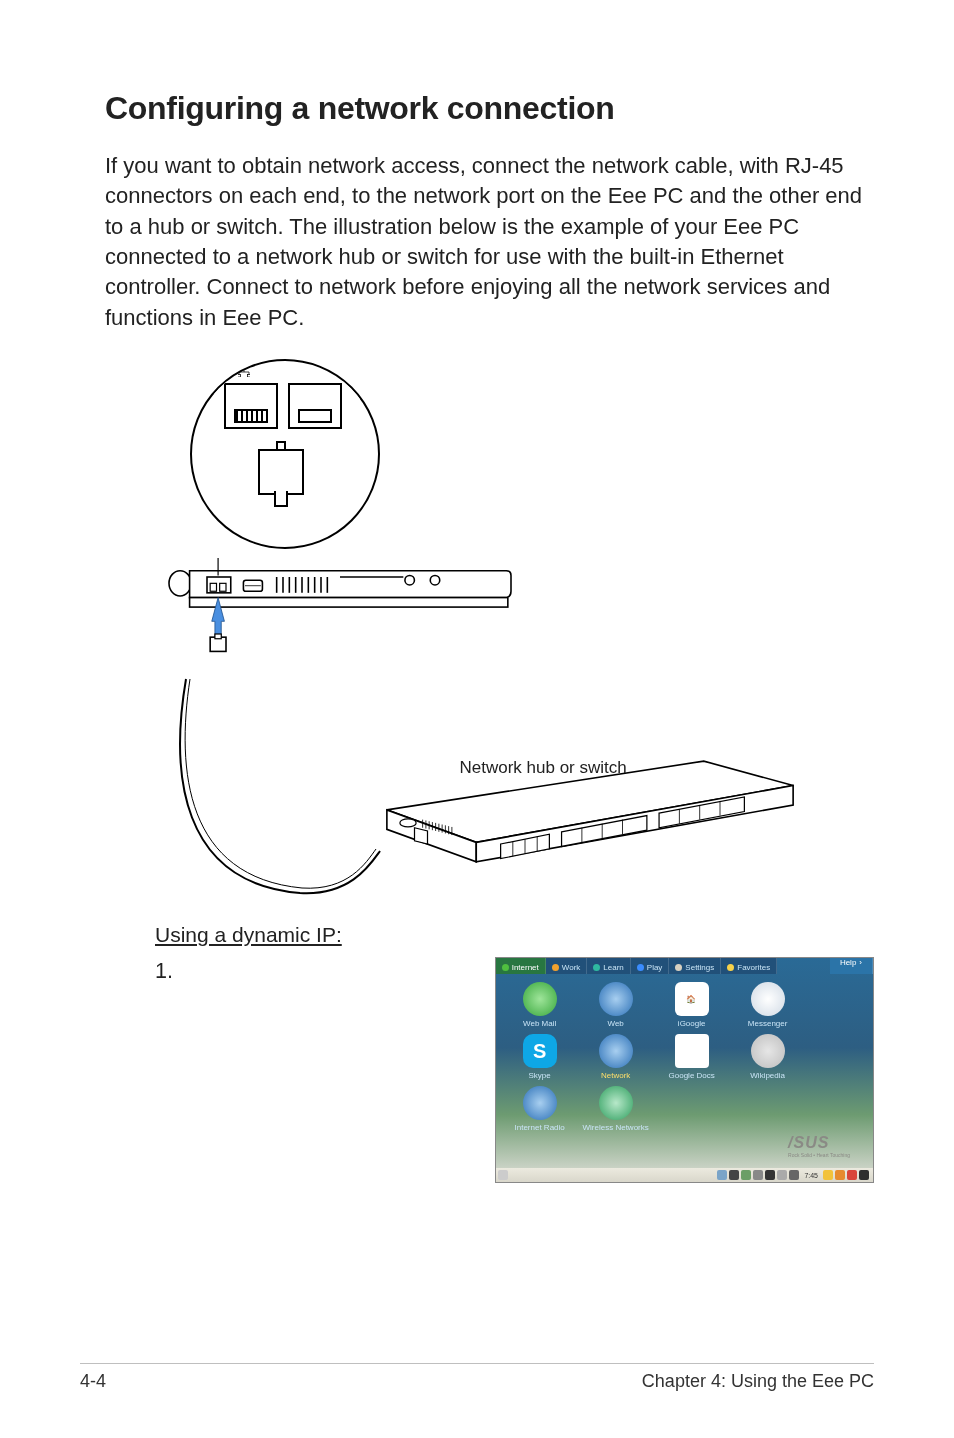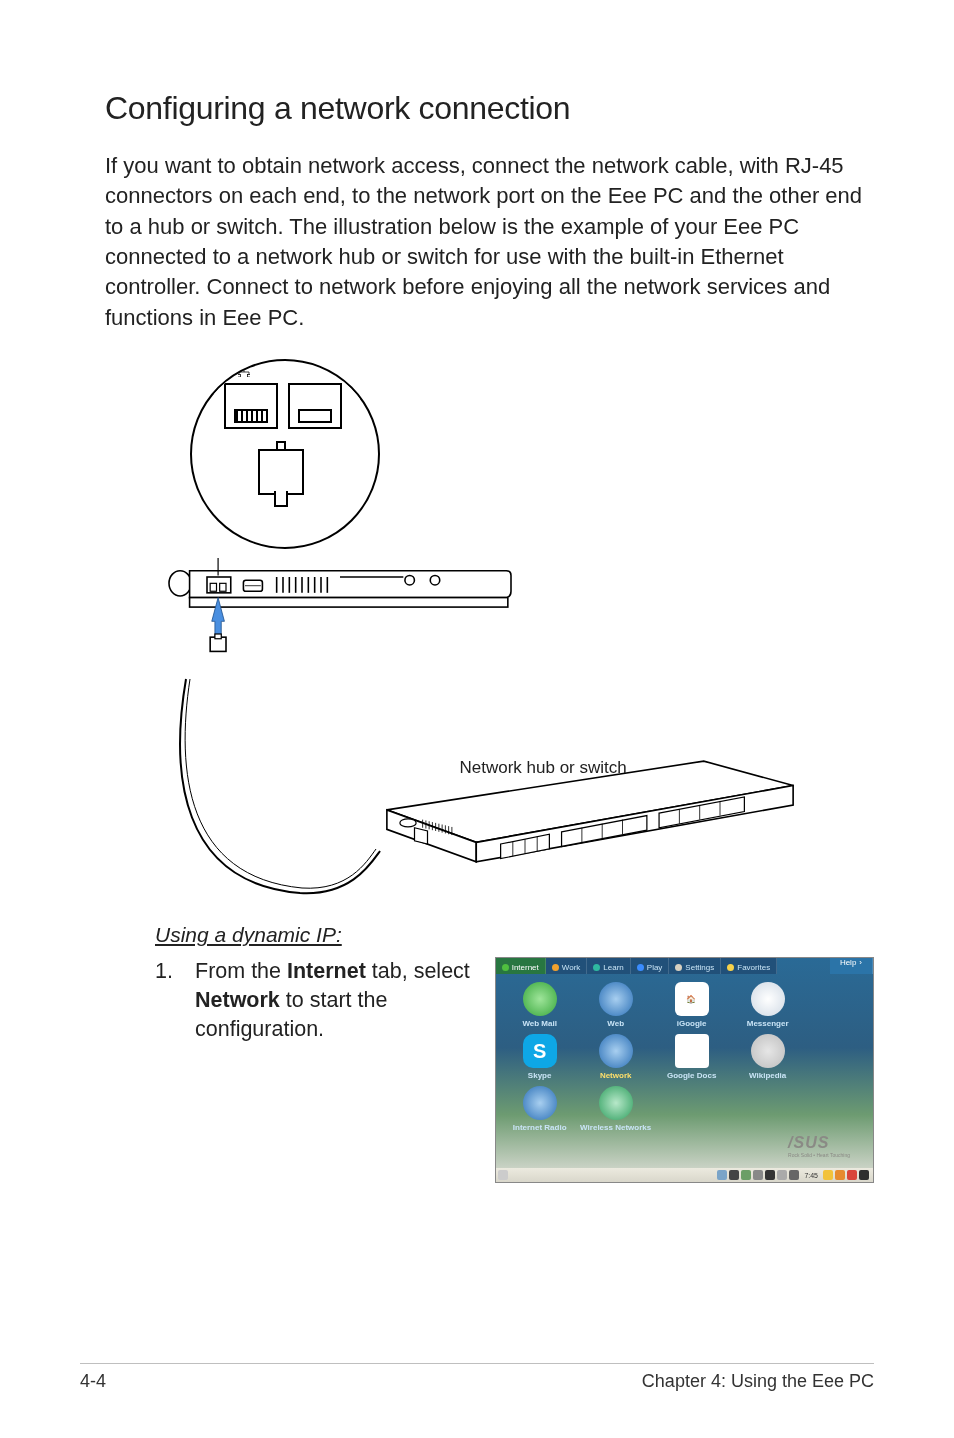--- a/index.html
+++ b/index.html
@@ -9,21 +9,21 @@
     width: 954px;
     height: 1438px;
     position: relative;
     color: #222;
   }
   .page {
     padding: 90px 80px 50px 105px;
   }
   h1 {
     font-size: 32px;
-    font-weight: 400;
+    font-weight: 700;
     margin-bottom: 24px;
     letter-spacing: -0.3px;
   }
   .intro {
     font-size: 22px;
     line-height: 1.38;
     margin-bottom: 20px;
   }
 
   
@@ -117,21 +117,20 @@
     margin-left: 62px;
   }
 
   h2 {
     font-size: 24px;
     font-weight: 700;
     margin-top: 48px;
     margin-bottom: 16px;
   }
   .subhead {
-    font-style: italic;
     text-decoration: underline;
     font-size: 21px;
     margin-left: 50px;
     margin-bottom: 10px;
   }
   .two-col {
     display: flex;
     gap: 22px;
     align-items: flex-start;
   }
@@ -192,21 +191,21 @@
     font-size: 8px;
     color: #c9e4f6;
     margin-bottom: 6px;
   }
   .dicon.sel .lbl { color: #ffdf6b; }
   .dicon .gl {
     width: 34px; height: 34px; margin: 0 auto 3px;
     border-radius: 50%;
     display:flex;align-items:center;justify-content:center;
   }
-  .dicon .lbl { display:block;font-weight:bold; }
+  .dicon .lbl { display:block; }
   .gl.mail{background:radial-gradient(circle,#9fe59a,#36a63b);}
   .gl.globe{background:radial-gradient(circle,#a8cff0,#2a6fb6);}
   .gl.house{background:#fff; border-radius:6px;}
   .gl.msg{background:radial-gradient(circle,#fff,#cfd9e4);}
   .gl.skype{background:#0ea7e6;border-radius:10px;color:#fff;font-weight:bold;font-size:20px;}
   .gl.net{background:radial-gradient(circle,#a8cff0,#2a6fb6);}
   .gl.doc{background:#fff;border-radius:4px;}
   .gl.wiki{background:radial-gradient(circle,#e6e6e6,#bdbdbd);}
   .gl.radio{background:radial-gradient(circle,#a8cff0,#2a6fb6);}
   .gl.wifi{background:radial-gradient(circle,#b7e8c9,#2e9e5e);}
@@ -360,23 +359,20 @@
     <div class="switch-label">Network hub or switch</div>
   </div>
 
 
 
   <div class="subhead">Using a dynamic IP:</div>
 
   <div class="two-col">
     <div class="step">
       <span class="num">1.</span>
-      <span>
-        <span>From the </span><b>Internet</b><span> tab, select </span><b>Network</b><span> to start the configuration.</span>
-      </span>
     </div>
 
     <div class="desktop">
       <div class="dtabs">
         <div class="dtab active">
             <span class="dot green"></span>
             <span>Internet</span>
           </div>
         <div class="dtab w">
             <span class="dot orange"></span>

